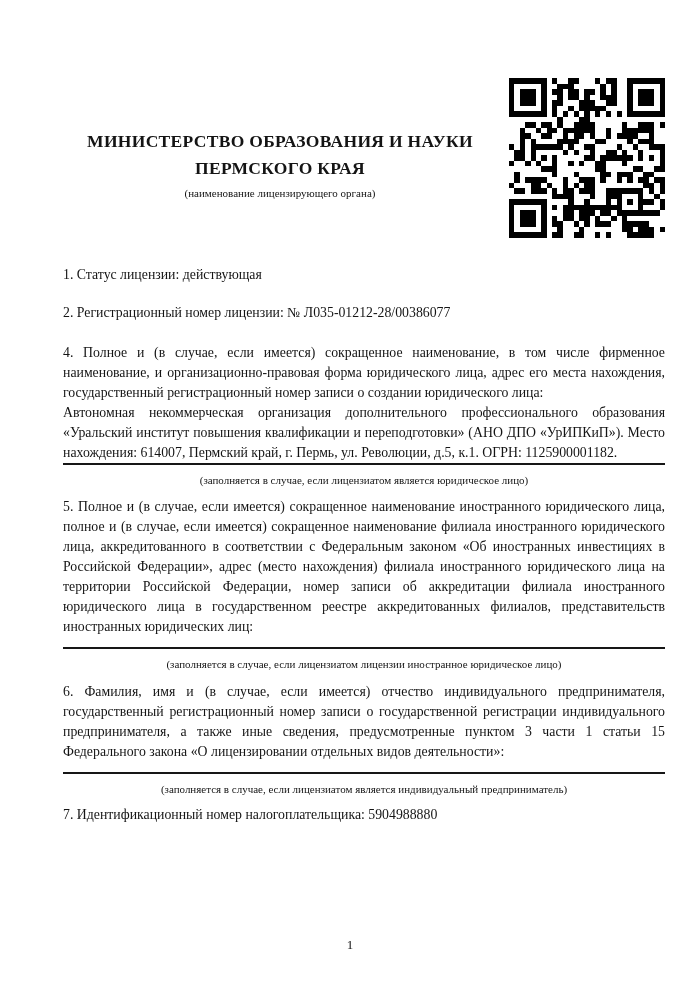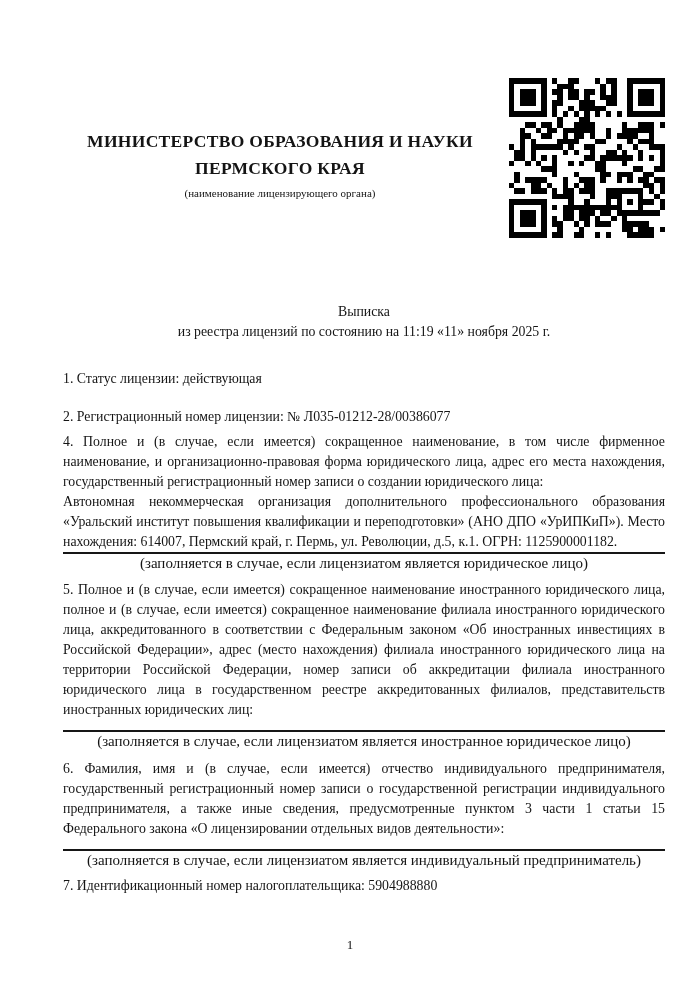--- a/index.html
+++ b/index.html
@@ -58,29 +58,29 @@
   }
   .jtext { text-align: justify; }
   .small-caption {
     font-size: 11px;
     line-height: 16px;
     text-align: center;
   }
   .rule-caption {
     border-top: 2px solid #161616;
     text-align: center;
-    font-size: 15px;
+    font-size: 11px;
     line-height: 16px;
-    padding-top: 1px;
+    padding-top: 7px;
   }
   .gap10 { height: 10px; }
   .mt-f1 { margin-top: 27px; }
   .mt-f2 { margin-top: 18px; }
   .mt-f3 { margin-top: 11px; }
-  .mt-f4 { margin-top: 5px; }
+  .mt-f4 { margin-top: 20px; }
   .mt-f5 { margin-top: 9px; }
   .mt-f6 { margin-top: 10px; }
   .mt-f7 { margin-top: 8px; }
   .page-number {
     position: absolute;
     left: 0;
     right: 0;
     bottom: 36px;
     text-align: center;
     font-size: 13px;
@@ -509,44 +509,40 @@
           <rect x="18" y="28" width="1" height="1" fill="#000000"></rect>
           <rect x="22" y="28" width="1" height="1" fill="#000000"></rect>
           <rect x="23" y="28" width="1" height="1" fill="#000000"></rect>
           <rect x="24" y="28" width="1" height="1" fill="#000000"></rect>
           <rect x="25" y="28" width="1" height="1" fill="#000000"></rect>
           <rect x="26" y="28" width="1" height="1" fill="#000000"></rect>
         </svg>
     </div>
   </div>
 
-  <div class="doc-title">
-    <div>Выписка</div>
-    <div>из реестра лицензий по состоянию на 11:19 «11» ноября 2025 г.</div>
-  </div>
 
   <div class="field mt-f1">
     <div>1. Статус лицензии: действующая</div>
   </div>
 
   <div class="field mt-f2">
     <div>2. Регистрационный номер лицензии: № Л035-01212-28/00386077</div>
   </div>
 
 
   <div class="field mt-f4">
     <div class="jtext">4. Полное и (в случае, если имеется) сокращенное наименование, в том числе фирменное наименование, и организационно-правовая форма юридического лица, адрес его места нахождения, государственный регистрационный номер записи о создании юридического лица:</div>
     <div class="jtext">Автономная некоммерческая организация дополнительного профессионального образования «Уральский институт повышения квалификации и переподготовки» (АНО ДПО «УрИПКиП»). Место нахождения: 614007, Пермский край, г. Пермь, ул. Революции, д.5, к.1. ОГРН: 1125900001182.</div>
     <div class="rule-caption">(заполняется в случае, если лицензиатом является юридическое лицо)</div>
   </div>
 
   <div class="field mt-f5">
     <div class="jtext">5. Полное и (в случае, если имеется) сокращенное наименование иностранного юридического лица, полное и (в случае, если имеется) сокращенное наименование филиала иностранного юридического лица, аккредитованного в соответствии с Федеральным законом «Об иностранных инвестициях в Российской Федерации», адрес (место нахождения) филиала иностранного юридического лица на территории Российской Федерации, номер записи об аккредитации филиала иностранного юридического лица в государственном реестре аккредитованных филиалов, представительств иностранных юридических лиц:</div>
     <div class="gap10"></div>
-    <div class="rule-caption">(заполняется в случае, если лицензиатом является иностранное юридическое лицо)</div>
+    <div class="rule-caption">(заполняется в случае, если лицензиатом лицензии иностранное юридическое лицо)</div>
   </div>
 
   <div class="field mt-f6">
     <div class="jtext">6. Фамилия, имя и (в случае, если имеется) отчество индивидуального предпринимателя, государственный регистрационный номер записи о государственной регистрации индивидуального предпринимателя, а также иные сведения, предусмотренные пунктом 3 части 1 статьи 15 Федерального закона «О лицензировании отдельных видов деятельности»:</div>
     <div class="gap10"></div>
     <div class="rule-caption">(заполняется в случае, если лицензиатом является индивидуальный предприниматель)</div>
   </div>
 
   <div class="field mt-f7">
     <div>7. Идентификационный номер налогоплательщика: 5904988880</div>

